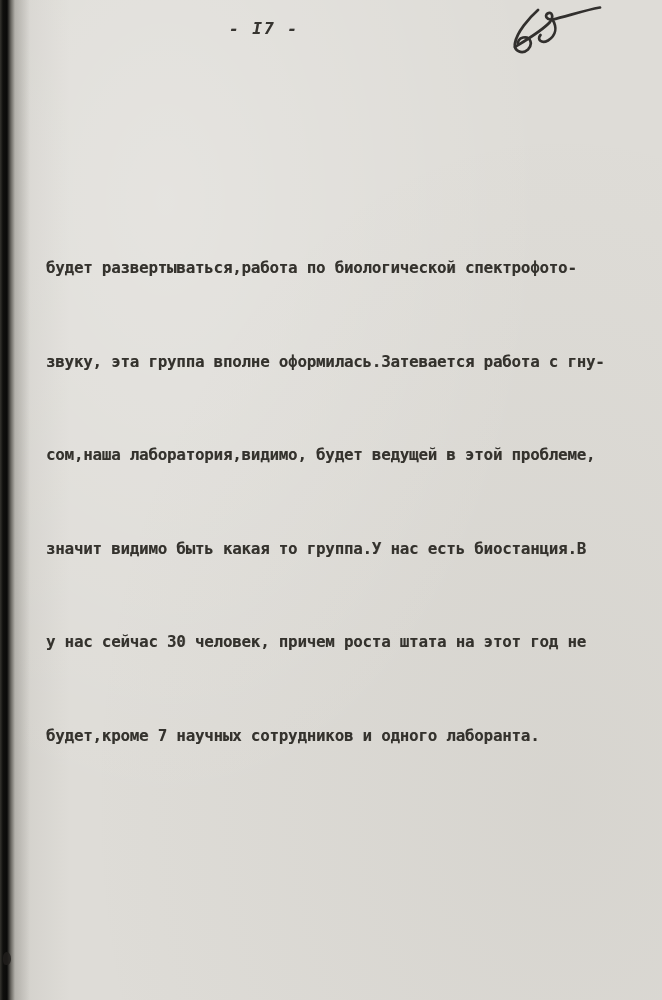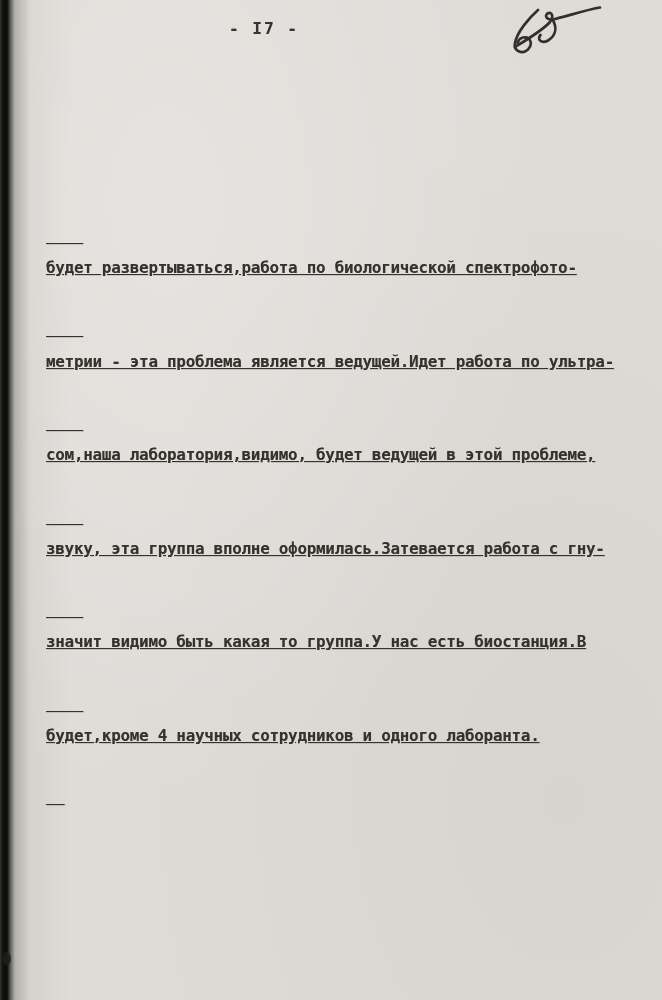--- a/index.html
+++ b/index.html
@@ -15,29 +15,30 @@
   .edge-shadow{
     position:absolute;left:0;top:0;bottom:0;width:30px;z-index:3;
     background:linear-gradient(90deg,
       #35342f 0px, #0f0f0d 3px, #0a0a09 7px,
       #6c6a64 11px, #b3b1ab 15px, rgba(222,220,215,0) 30px);
   }
   .pageno{
     position:absolute;top:19px;left:229px;z-index:2;
     font-size:16px;font-weight:bold;letter-spacing:2px;color:#363430;
     text-shadow:0.3px 0.4px 0.4px rgba(60,58,54,0.5);
+    font-style:italic;
   }
   .hw-mark{position:absolute;left:503px;top:2px;z-index:2;}
   .text-col{
     position:absolute;left:46px;top:96px;width:600px;z-index:2;
     font-size:15.8px;line-height:31.2px;font-weight:bold;color:#34322d;
     white-space:pre;letter-spacing:-0.2px;
     text-shadow:0.3px 0.4px 0.4px rgba(62,60,55,0.45);
   }
-  .para{margin:0;text-decoration:underline;}
+  .para{margin:0;}
   .speck{
     position:absolute;left:3px;top:952px;width:8px;height:13px;z-index:4;
     background:#211f1c;border-radius:45% 55% 50% 40%;opacity:0.85;
   }
 </style>
 </head>
 <body>
 
 <div class="edge-shadow"></div>
 <div class="speck"></div>
@@ -51,25 +52,25 @@
       <path d="M 12 45 C 25 37, 40 28, 47 20 C 51 15, 49 9, 44.5 11.5 C 41.5 13.3, 43.5 18.5, 49.5 17.5 C 62 15, 80 8.5, 97 5.5"></path>
       <path d="M 49.5 17.5 C 54 25, 53.5 33, 45 38.5 C 38.5 42, 33.5 37.5, 37.5 33"></path>
     </g>
   </svg>
 </div>
 
 <div class="text-col">
 
   <div class="para p1">
     <div class="line">будет развертываться,работа по биологической спектрофото-</div>
-    <div class="line">метрии - эта проблема является ведущей.Идет работа по ультра-</div>
+    <div class="line">звуку, эта группа вполне оформилась.Затевается работа с гну-</div>
     <div class="line">сом,наша лаборатория,видимо, будет ведущей в этой проблеме,</div>
-    <div class="line">звуку, эта группа вполне оформилась.Затевается работа с гну-</div>
     <div class="line">значит видимо быть какая то группа.У нас есть биостанция.В</div>
-    <div class="line">будет,кроме 4 научных сотрудников и одного лаборанта.</div>
+    <div class="line">у нас сейчас 30 человек, причем роста штата на этот год не</div>
+    <div class="line">будет,кроме 7 научных сотрудников и одного лаборанта.</div>
   </div>
 
   
 
   
 
   
 
   
 

